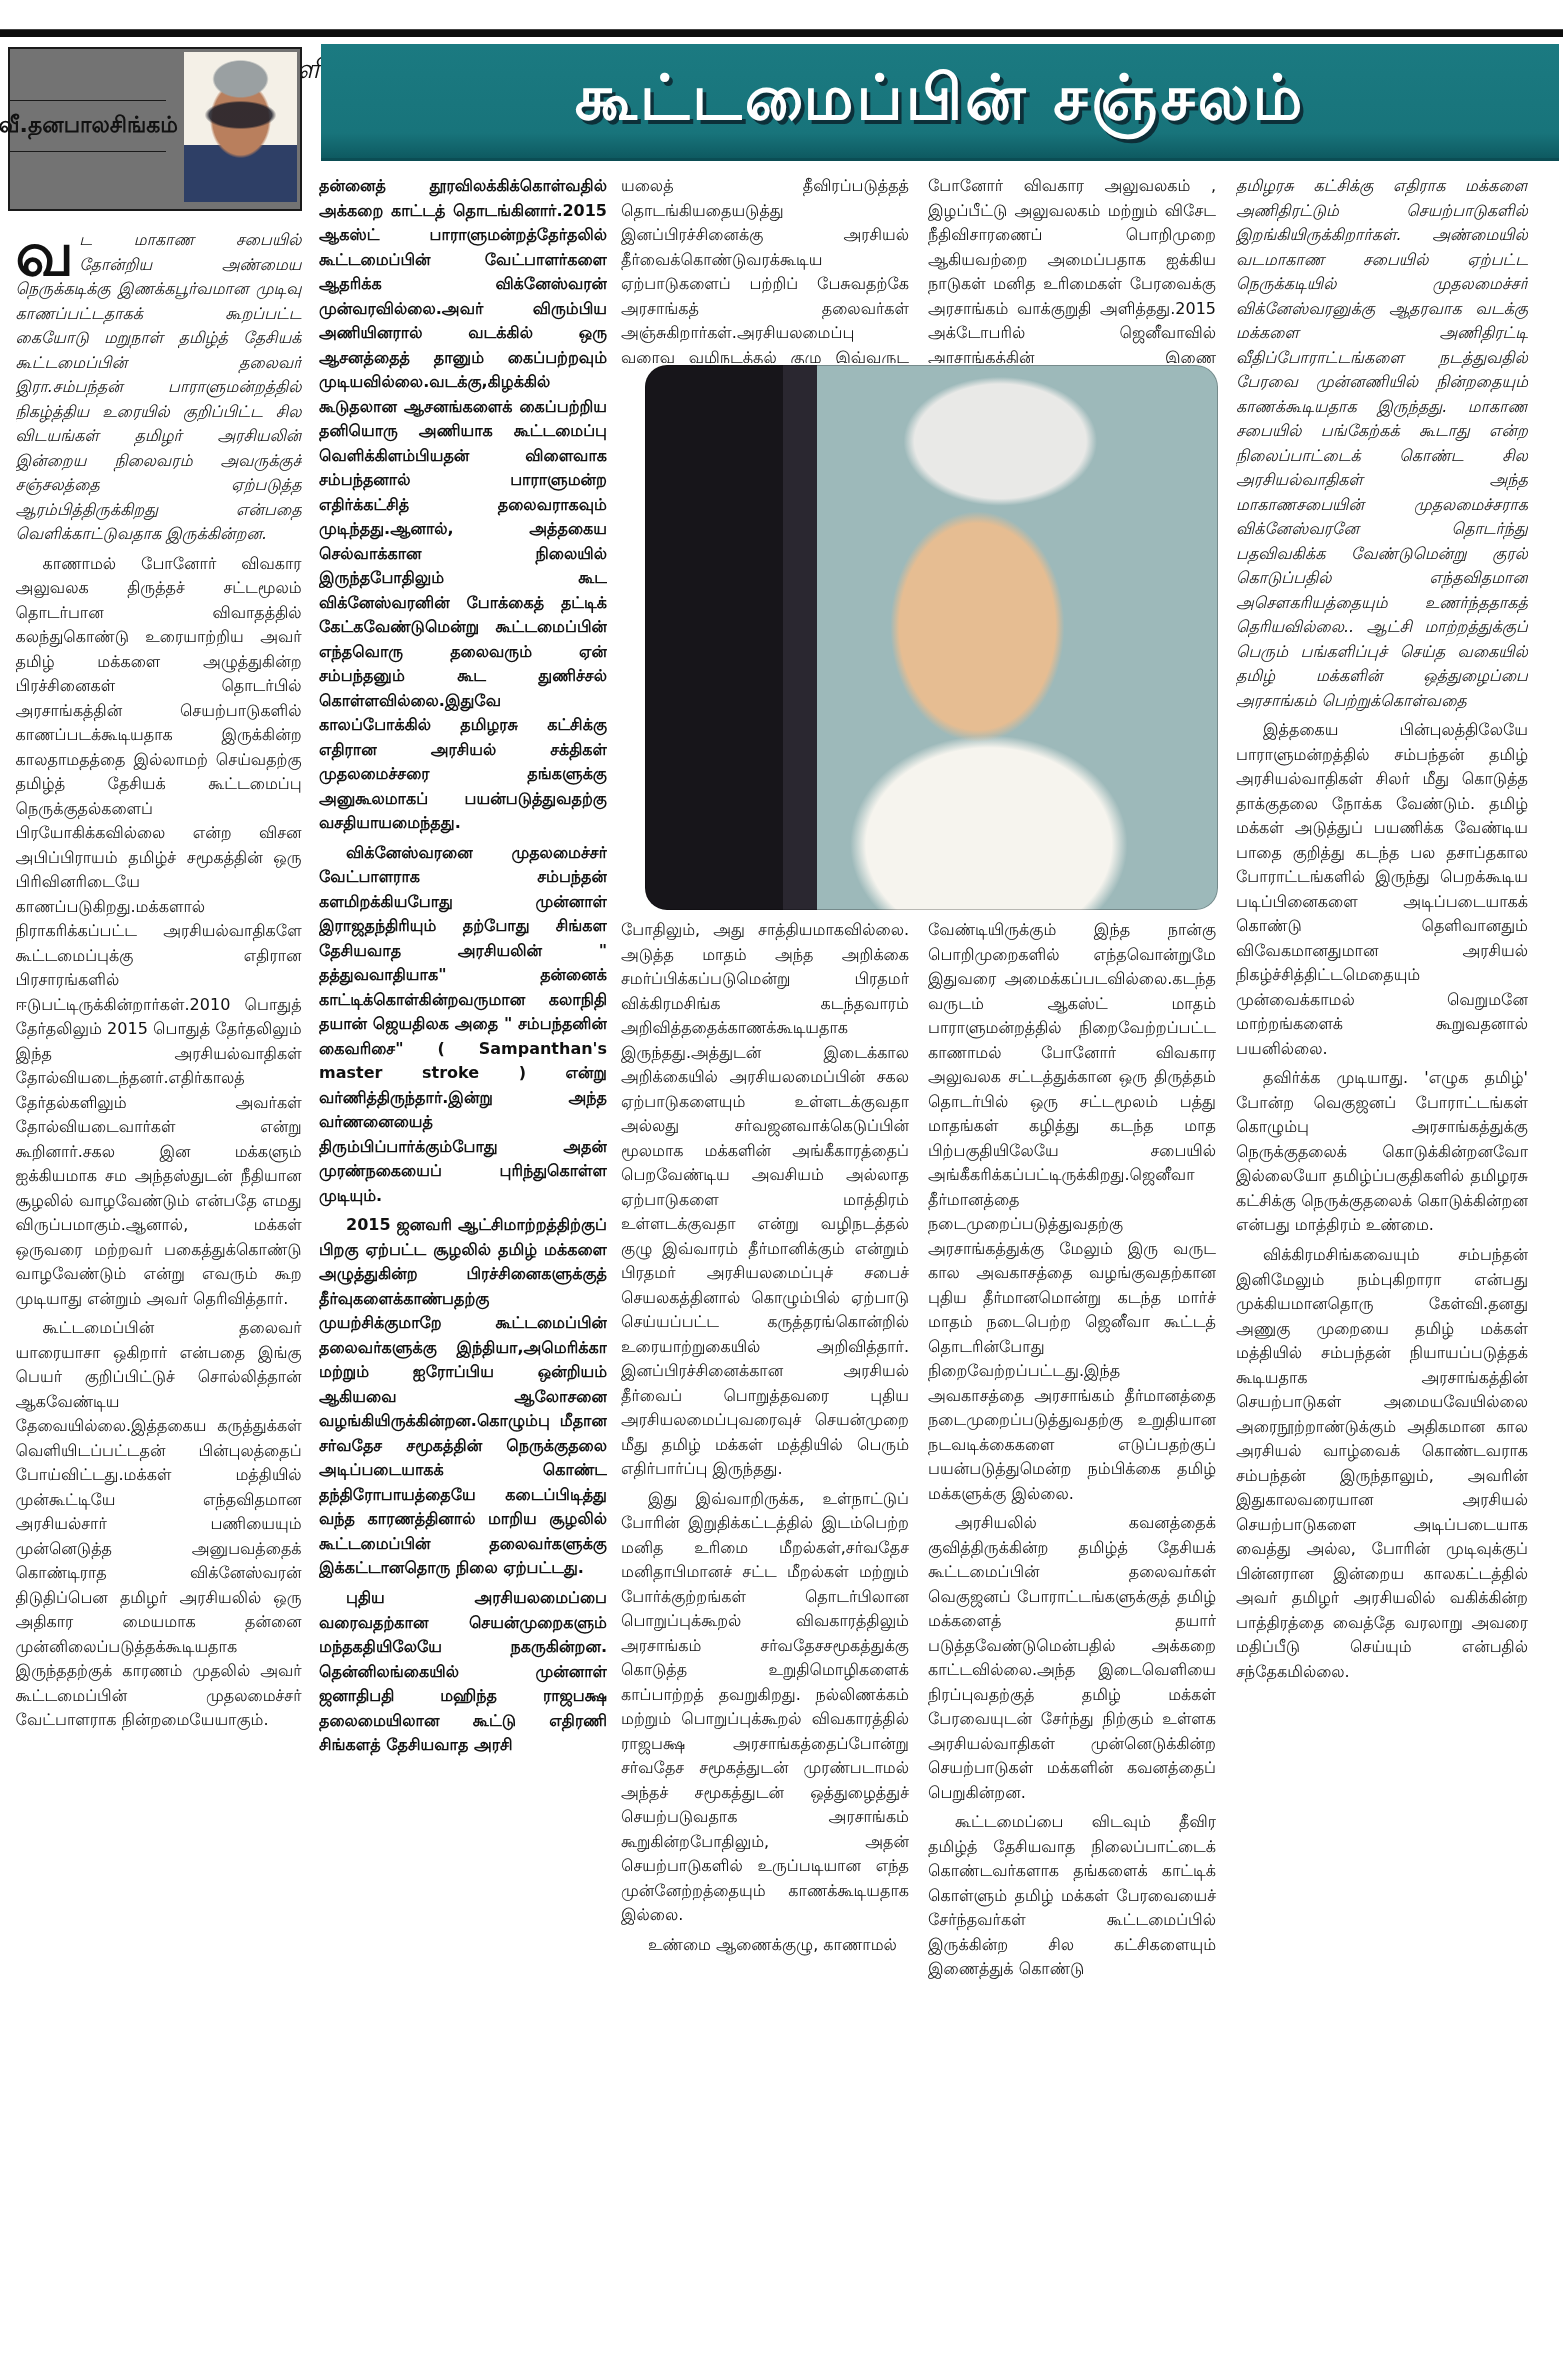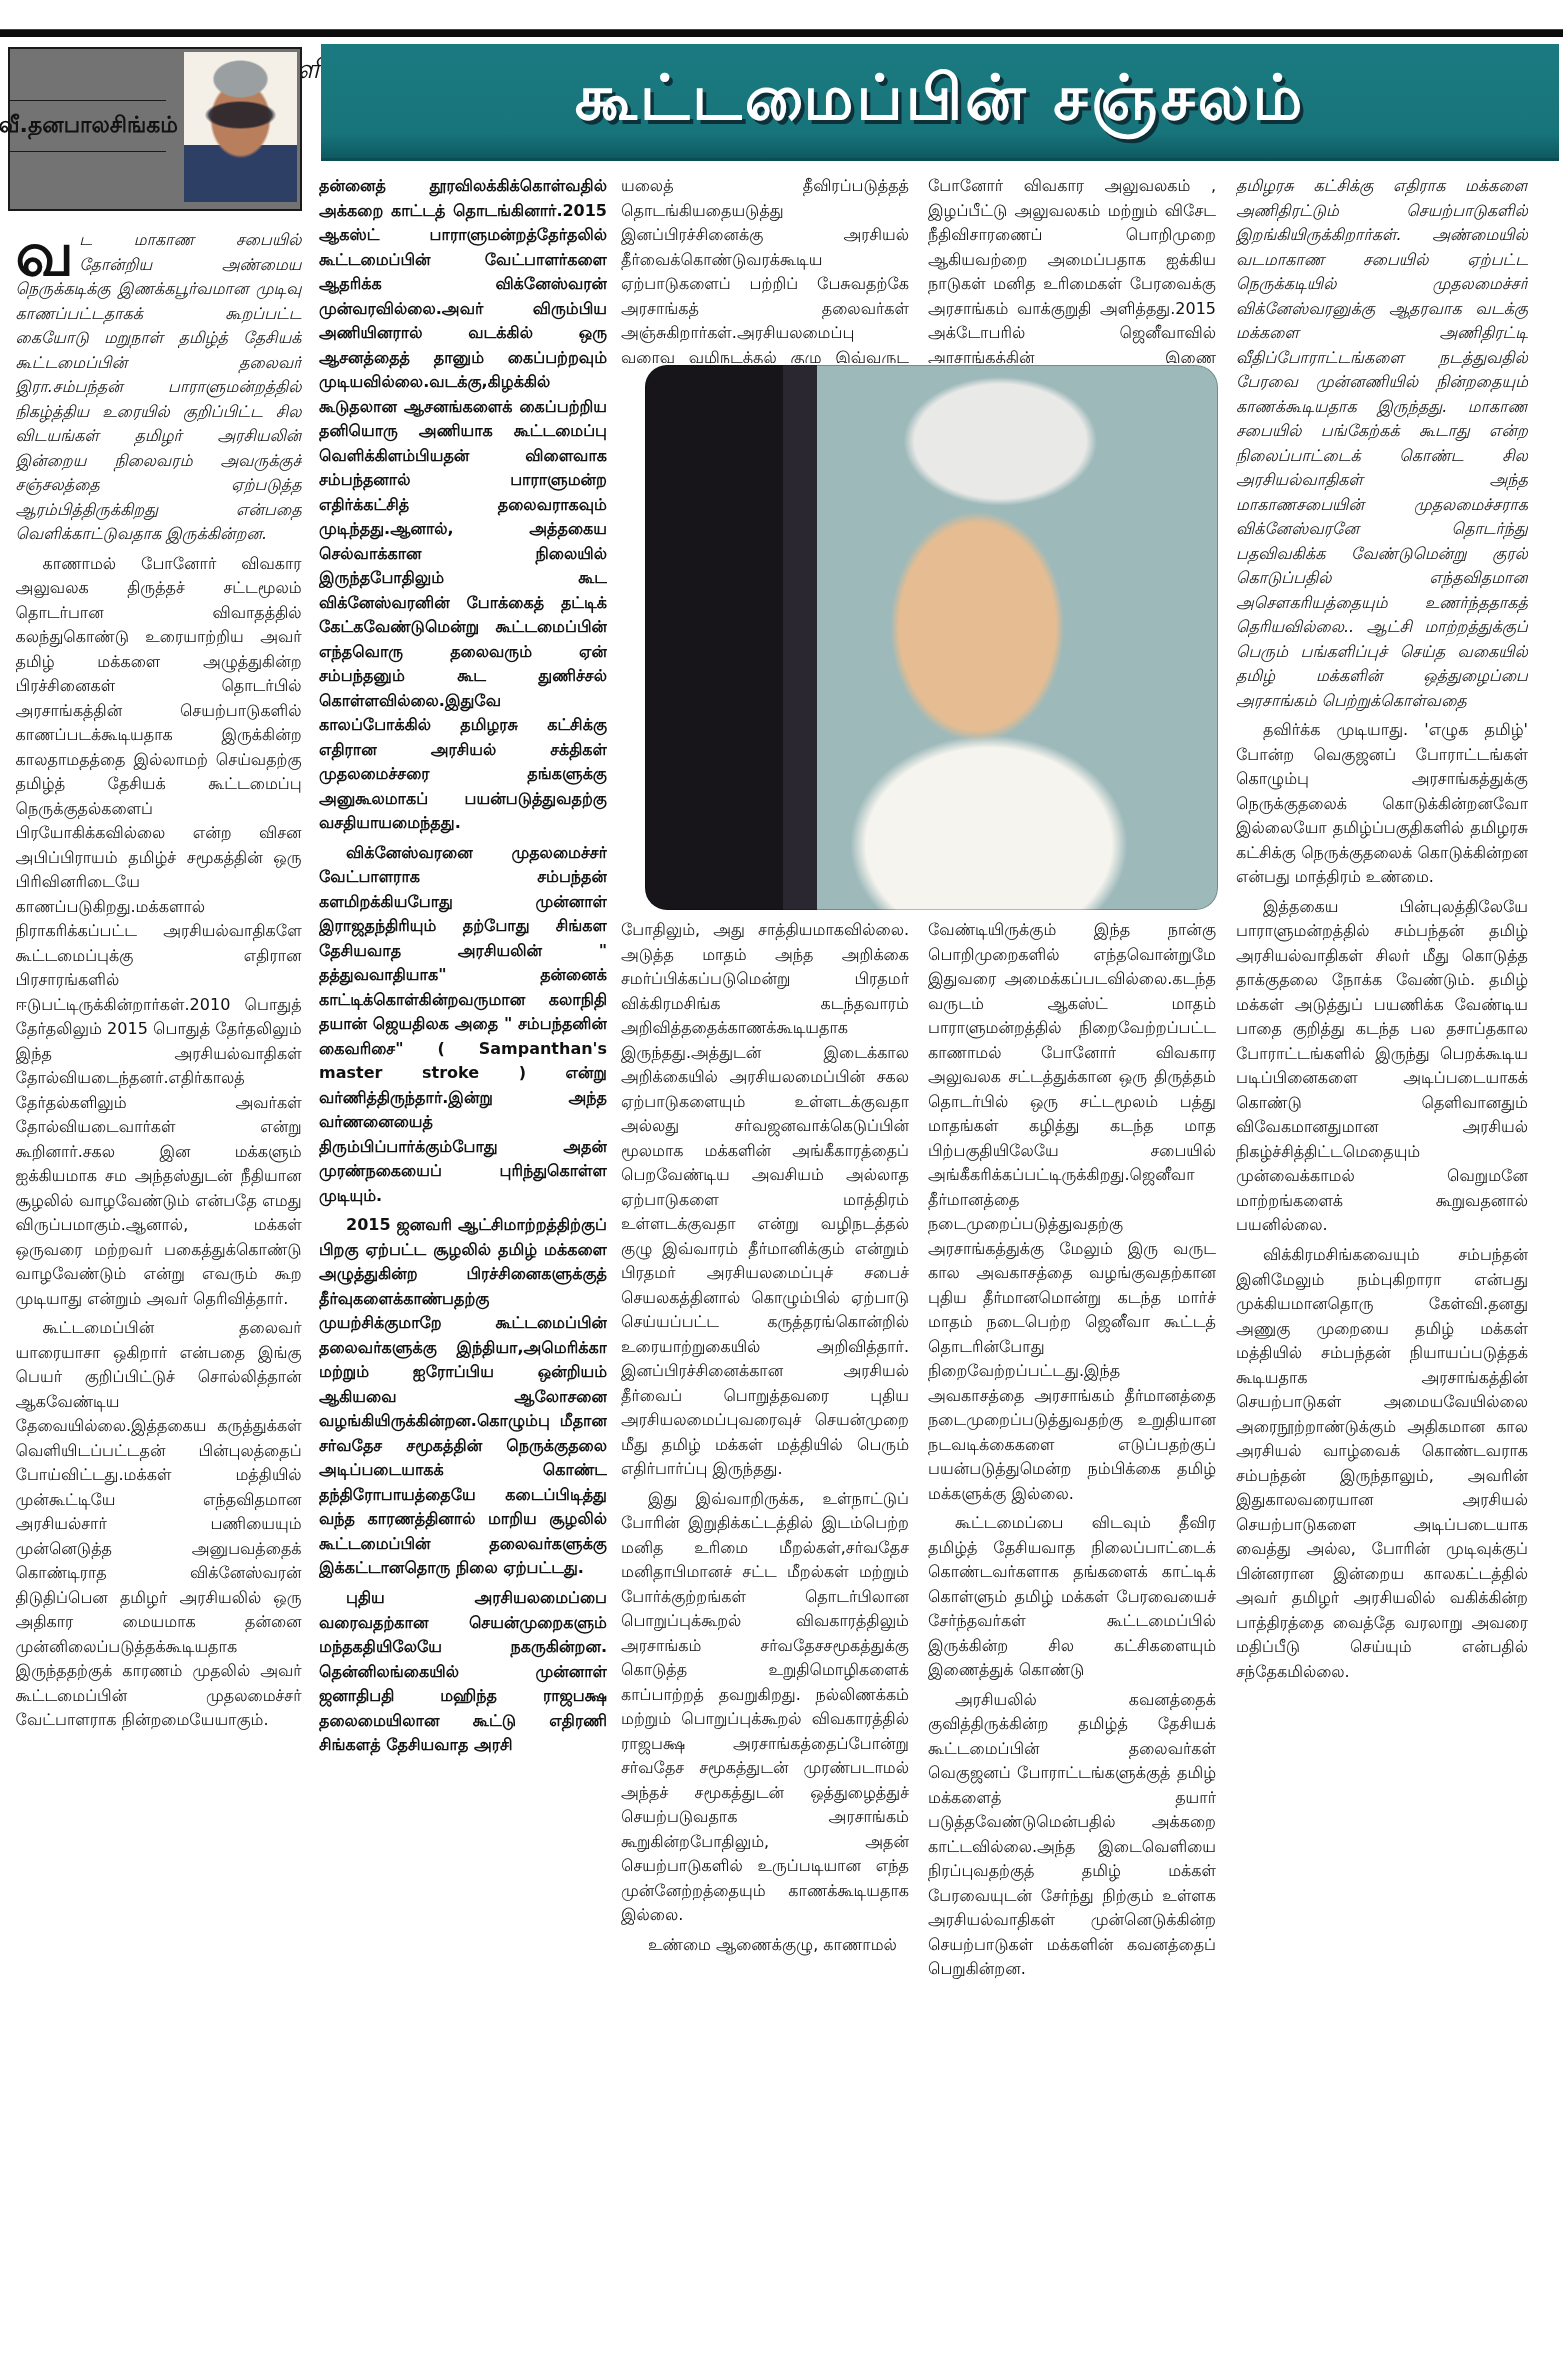--- a/index.html
+++ b/index.html
@@ -130,23 +130,23 @@
 <div class="sampanthan-photo"></div>
 
 <div class="col" id="col3bot">
   <p>போதிலும், அது சாத்தியமாகவில்லை. அடுத்த மாதம் அந்த அறிக்கை சமர்ப்பிக்கப்படுமென்று பிரதமர் விக்கிரமசிங்க கடந்தவாரம் அறிவித்ததைக்காணக்கூடியதாக இருந்தது.அத்துடன் இடைக்கால அறிக்கையில் அரசியலமைப்பின் சகல ஏற்பாடுகளையும் உள்ளடக்குவதா அல்லது சர்வஜனவாக்கெடுப்பின் மூலமாக மக்களின் அங்கீகாரத்தைப் பெறவேண்டிய அவசியம் அல்லாத ஏற்பாடுகளை மாத்திரம் உள்ளடக்குவதா என்று வழிநடத்தல் குழு இவ்வாரம் தீர்மானிக்கும் என்றும் பிரதமர் அரசியலமைப்புச் சபைச் செயலகத்தினால் கொழும்பில் ஏற்பாடு செய்யப்பட்ட கருத்தரங்கொன்றில் உரையாற்றுகையில் அறிவித்தார். இனப்பிரச்சினைக்கான அரசியல் தீர்வைப் பொறுத்தவரை புதிய அரசியலமைப்புவரைவுச் செயன்முறை மீது தமிழ் மக்கள் மத்தியில் பெரும் எதிர்பார்ப்பு இருந்தது.</p>
   <p class="indent">இது இவ்வாறிருக்க, உள்நாட்டுப் போரின் இறுதிக்கட்டத்தில் இடம்பெற்ற மனித உரிமை மீறல்கள்,சர்வதேச மனிதாபிமானச் சட்ட மீறல்கள் மற்றும் போர்க்குற்றங்கள் தொடர்பிலான பொறுப்புக்கூறல் விவகாரத்திலும் அரசாங்கம் சர்வதேசசமூகத்துக்கு கொடுத்த உறுதிமொழிகளைக் காப்பாற்றத் தவறுகிறது. நல்லிணக்கம் மற்றும் பொறுப்புக்கூறல் விவகாரத்தில் ராஜபக்ஷ அரசாங்கத்தைப்போன்று சர்வதேச சமூகத்துடன் முரண்படாமல் அந்தச் சமூகத்துடன் ஒத்துழைத்துச் செயற்படுவதாக அரசாங்கம் கூறுகின்றபோதிலும், அதன் செயற்பாடுகளில் உருப்படியான எந்த முன்னேற்றத்தையும் காணக்கூடியதாக இல்லை.</p>
   <p class="indent">உண்மை ஆணைக்குழு, காணாமல்</p>
 </div>
 
 <div class="col" id="col4bot">
   <p>வேண்டியிருக்கும் இந்த நான்கு பொறிமுறைகளில் எந்தவொன்றுமே இதுவரை அமைக்கப்படவில்லை.கடந்த வருடம் ஆகஸ்ட் மாதம் பாராளுமன்றத்தில் நிறைவேற்றப்பட்ட காணாமல் போனோர் விவகார அலுவலக சட்டத்துக்கான ஒரு திருத்தம் தொடர்பில் ஒரு சட்டமூலம் பத்து மாதங்கள் கழித்து கடந்த மாத பிற்பகுதியிலேயே சபையில் அங்கீகரிக்கப்பட்டிருக்கிறது.ஜெனீவா தீர்மானத்தை நடைமுறைப்படுத்துவதற்கு அரசாங்கத்துக்கு மேலும் இரு வருட கால அவகாசத்தை வழங்குவதற்கான புதிய தீர்மானமொன்று கடந்த மார்ச் மாதம் நடைபெற்ற ஜெனீவா கூட்டத் தொடரின்போது நிறைவேற்றப்பட்டது.இந்த அவகாசத்தை அரசாங்கம் தீர்மானத்தை நடைமுறைப்படுத்துவதற்கு உறுதியான நடவடிக்கைகளை எடுப்பதற்குப் பயன்படுத்துமென்ற நம்பிக்கை தமிழ் மக்களுக்கு இல்லை.</p>
+  <p class="indent">அரசியலில் கவனத்தைக் குவித்திருக்கின்ற தமிழ்த் தேசியக் கூட்டமைப்பின் தலைவர்கள் வெகுஜனப் போராட்டங்களுக்குத் தமிழ் மக்களைத் தயார் படுத்தவேண்டுமென்பதில் அக்கறை காட்டவில்லை.அந்த இடைவெளியை நிரப்புவதற்குத் தமிழ் மக்கள் பேரவையுடன் சேர்ந்து நிற்கும் உள்ளக அரசியல்வாதிகள் முன்னெடுக்கின்ற செயற்பாடுகள் மக்களின் கவனத்தைப் பெறுகின்றன.</p>
   <p class="indent">கூட்டமைப்பை விடவும் தீவிர தமிழ்த் தேசியவாத நிலைப்பாட்டைக் கொண்டவர்களாக தங்களைக் காட்டிக் கொள்ளும் தமிழ் மக்கள் பேரவையைச் சேர்ந்தவர்கள் கூட்டமைப்பில் இருக்கின்ற சில கட்சிகளையும் இணைத்துக் கொண்டு</p>
-  <p class="indent">அரசியலில் கவனத்தைக் குவித்திருக்கின்ற தமிழ்த் தேசியக் கூட்டமைப்பின் தலைவர்கள் வெகுஜனப் போராட்டங்களுக்குத் தமிழ் மக்களைத் தயார் படுத்தவேண்டுமென்பதில் அக்கறை காட்டவில்லை.அந்த இடைவெளியை நிரப்புவதற்குத் தமிழ் மக்கள் பேரவையுடன் சேர்ந்து நிற்கும் உள்ளக அரசியல்வாதிகள் முன்னெடுக்கின்ற செயற்பாடுகள் மக்களின் கவனத்தைப் பெறுகின்றன.</p>
 </div>
 
 <div class="col" id="col5">
   <p class="lede">தமிழரசு கட்சிக்கு எதிராக மக்களை அணிதிரட்டும் செயற்பாடுகளில் இறங்கியிருக்கிறார்கள். அண்மையில் வடமாகாண சபையில் ஏற்பட்ட நெருக்கடியில் முதலமைச்சர் விக்னேஸ்வரனுக்கு ஆதரவாக வடக்கு மக்களை அணிதிரட்டி வீதிப்போராட்டங்களை நடத்துவதில் பேரவை முன்னணியில் நின்றதையும் காணக்கூடியதாக இருந்தது. மாகாண சபையில் பங்கேற்கக் கூடாது என்ற நிலைப்பாட்டைக் கொண்ட சில அரசியல்வாதிகள் அந்த மாகாணசபையின் முதலமைச்சராக விக்னேஸ்வரனே தொடர்ந்து பதவிவகிக்க வேண்டுமென்று குரல் கொடுப்பதில் எந்தவிதமான அசௌகரியத்தையும் உணர்ந்ததாகத் தெரியவில்லை.. ஆட்சி மாற்றத்துக்குப் பெரும் பங்களிப்புச் செய்த வகையில் தமிழ் மக்களின் ஒத்துழைப்பை அரசாங்கம் பெற்றுக்கொள்வதை</p>
+  <p class="indent">இத்தகைய பின்புலத்திலேயே பாராளுமன்றத்தில் சம்பந்தன் தமிழ் அரசியல்வாதிகள் சிலர் மீது கொடுத்த தாக்குதலை நோக்க வேண்டும். தமிழ் மக்கள் அடுத்துப் பயணிக்க வேண்டிய பாதை குறித்து கடந்த பல தசாப்தகால போராட்டங்களில் இருந்து பெறக்கூடிய படிப்பினைகளை அடிப்படையாகக் கொண்டு தெளிவானதும் விவேகமானதுமான அரசியல் நிகழ்ச்சித்திட்டமெதையும் முன்வைக்காமல் வெறுமனே மாற்றங்களைக் கூறுவதனால் பயனில்லை.</p>
   <p class="indent">தவிர்க்க முடியாது. 'எழுக தமிழ்' போன்ற வெகுஜனப் போராட்டங்கள் கொழும்பு அரசாங்கத்துக்கு நெருக்குதலைக் கொடுக்கின்றனவோ இல்லையோ தமிழ்ப்பகுதிகளில் தமிழரசு கட்சிக்கு நெருக்குதலைக் கொடுக்கின்றன என்பது மாத்திரம் உண்மை.</p>
-  <p class="indent">இத்தகைய பின்புலத்திலேயே பாராளுமன்றத்தில் சம்பந்தன் தமிழ் அரசியல்வாதிகள் சிலர் மீது கொடுத்த தாக்குதலை நோக்க வேண்டும். தமிழ் மக்கள் அடுத்துப் பயணிக்க வேண்டிய பாதை குறித்து கடந்த பல தசாப்தகால போராட்டங்களில் இருந்து பெறக்கூடிய படிப்பினைகளை அடிப்படையாகக் கொண்டு தெளிவானதும் விவேகமானதுமான அரசியல் நிகழ்ச்சித்திட்டமெதையும் முன்வைக்காமல் வெறுமனே மாற்றங்களைக் கூறுவதனால் பயனில்லை.</p>
   <p class="indent">விக்கிரமசிங்கவையும் சம்பந்தன் இனிமேலும் நம்புகிறாரா என்பது முக்கியமானதொரு கேள்வி.தனது அணுகு முறையை தமிழ் மக்கள் மத்தியில் சம்பந்தன் நியாயப்படுத்தக் கூடியதாக அரசாங்கத்தின் செயற்பாடுகள் அமையவேயில்லை அரைநூற்றாண்டுக்கும் அதிகமான கால அரசியல் வாழ்வைக் கொண்டவராக சம்பந்தன் இருந்தாலும், அவரின் இதுகாலவரையான அரசியல் செயற்பாடுகளை அடிப்படையாக வைத்து அல்ல, போரின் முடிவுக்குப் பின்னரான இன்றைய காலகட்டத்தில் அவர் தமிழர் அரசியலில் வகிக்கின்ற பாத்திரத்தை வைத்தே வரலாறு அவரை மதிப்பீடு செய்யும் என்பதில் சந்தேகமில்லை.</p>
 </div>
 
 
 </body></html>

